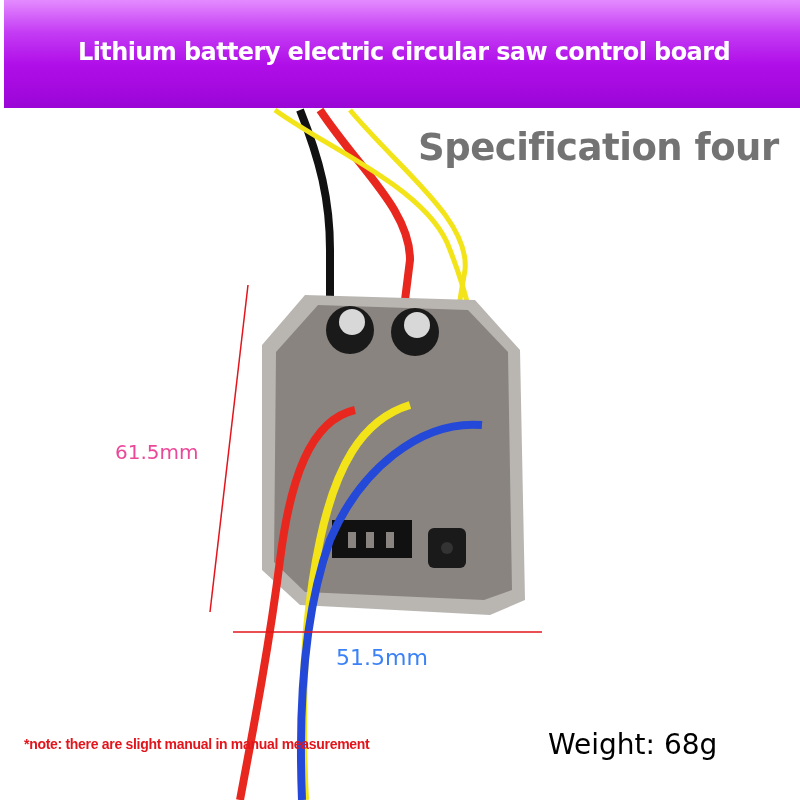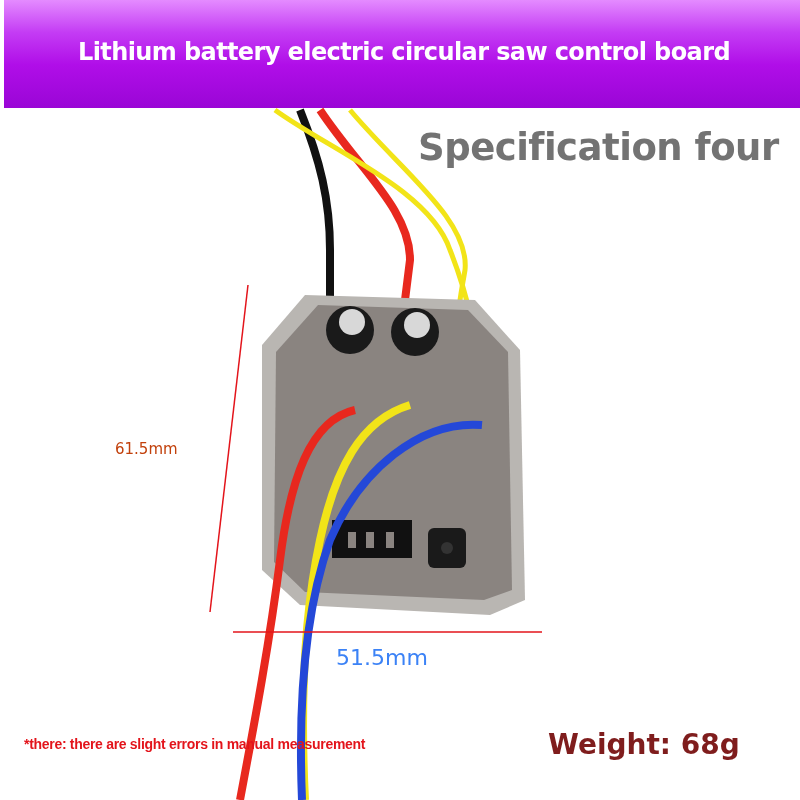--- a/index.html
+++ b/index.html
@@ -2,24 +2,24 @@
 <html><head>
 <meta charset="utf-8">
 <style>
   html,body{margin:0;padding:0;}
   body{width:800px;height:800px;overflow:hidden;background:#fff;position:relative;font-family:"Liberation Sans",sans-serif;}
   .header{position:absolute;left:4px;top:0;width:800px;height:108px;
     background:linear-gradient(180deg,#e48bff 0%,#c43cf4 30%,#b00ee8 60%,#9a06d6 100%);}
   .header-title{position:absolute;left:0;right:0;top:38px;text-align:center;color:#fff;
     font-family:"DejaVu Sans",sans-serif;font-weight:bold;font-size:24px;letter-spacing:-0.6px;}
   .spec{position:absolute;left:418px;top:126px;font-family:"DejaVu Sans",sans-serif;font-weight:bold;font-size:37px;color:#737373;letter-spacing:-0.5px;}
-  .dim-h{position:absolute;left:115px;top:440px;font-size:15px;color:#c2410c;font-family:"DejaVu Sans",sans-serif;}
+  .dim-h{position:absolute;left:115px;top:440px;font-size:20px;color:#ec4899;font-family:"DejaVu Sans",sans-serif;}
   .dim-w{position:absolute;left:336px;top:645px;font-size:22px;color:#3b82f6;font-family:"DejaVu Sans",sans-serif;}
   .note{position:absolute;left:24px;top:736px;font-size:14px;font-weight:bold;color:#e3141b;font-family:"Liberation Sans",sans-serif;letter-spacing:-0.3px;}
-  .weight{position:absolute;left:548px;top:728px;font-size:28px;font-weight:bold;color:#7f1d1d;font-family:"DejaVu Sans",sans-serif;}
+  .weight{position:absolute;left:548px;top:728px;font-size:28px;font-weight:normal;color:#000000;font-family:"DejaVu Sans",sans-serif;}
   svg.art{position:absolute;left:0;top:0;}
 </style>
 </head>
 <body>
 
 <div class="header">
   <div class="header-title">Lithium battery electric circular saw control board</div>
 </div>
 
 <svg class="art" width="800" height="800" viewBox="0 0 800 800">
@@ -48,14 +48,14 @@
   <path d="M410 405 C 360 420, 335 470, 320 540 C 305 610, 300 700, 305 800" stroke="#f2e418" stroke-width="8" fill="none"></path>
   <path d="M482 425 C 420 420, 360 470, 330 540 C 305 610, 298 700, 302 800" stroke="#2448d8" stroke-width="8" fill="none"></path>
 
   <line x1="248" y1="285" x2="210" y2="612" stroke="#e3141b" stroke-width="1.5"></line>
   <line x1="233" y1="632" x2="542" y2="632" stroke="#e3141b" stroke-width="1.5"></line>
 </svg>
 
 <div class="spec">Specification four</div>
 <div class="dim-h">61.5mm</div>
 <div class="dim-w">51.5mm</div>
-<div class="note">*there: there are slight errors in manual measurement</div>
+<div class="note">*note: there are slight manual in manual measurement</div>
 <div class="weight">Weight: 68g</div>
 
 </body></html>

